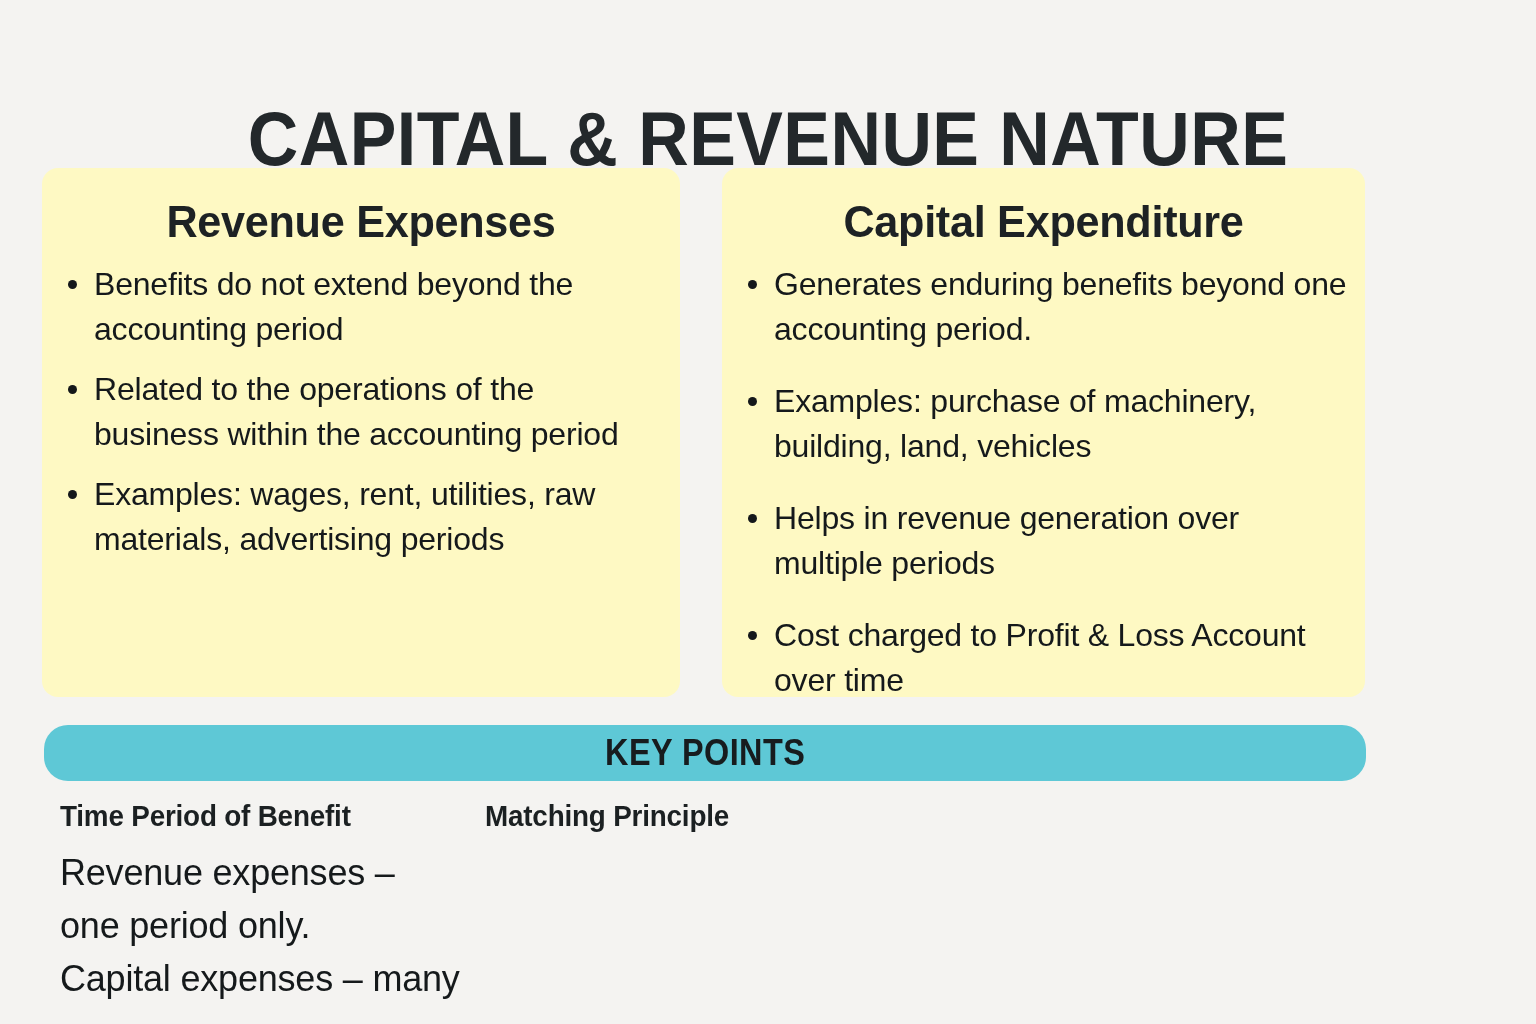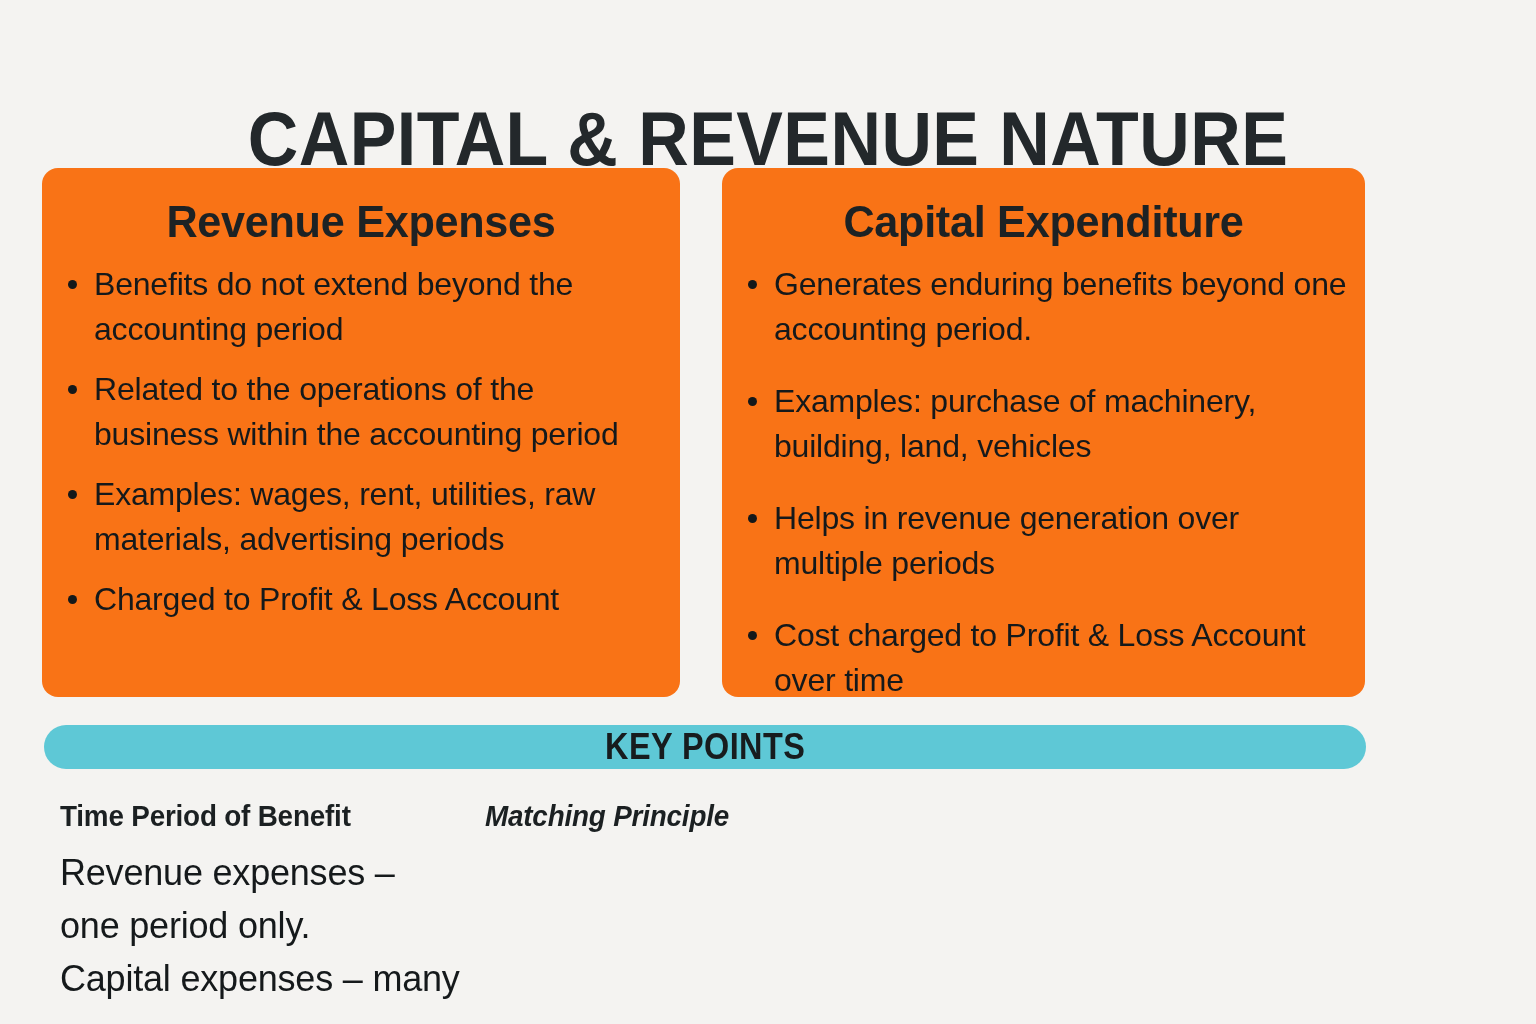--- a/index.html
+++ b/index.html
@@ -36,21 +36,21 @@
     color: #23282b;
     transform: scaleX(0.92);
     transform-origin: center top;
     line-height: 1.05;
     white-space: nowrap;
   }
 
   
   .panel {
     position: absolute;
-    background: #f97316;
+    background: #fef9c3;
     border-radius: 16px;
     box-sizing: border-box;
     padding: 0;
   }
   #panel-revenue {
     left: 42px;
     top: 168px;
     width: 638px;
     height: 529px;
   }
@@ -95,21 +95,21 @@
   #panel-capital .bullet-item {
     margin-bottom: 26px;
   }
 
   
   #key-points-banner {
     position: absolute;
     left: 44px;
     top: 725px;
     width: 1322px;
-    height: 44px;
+    height: 56px;
     background: #5ec8d6;
     border-radius: 24px;
     display: flex;
     align-items: center;
     justify-content: center;
   }
   #key-points-label {
     font-family: "Liberation Sans Narrow", "Liberation Sans", sans-serif;
     font-size: 36px;
     font-weight: bold;
@@ -124,21 +124,21 @@
     left: 0;
     top: 800px;
     width: 1536px;
     height: 200px;
   }
   .key-col {
     position: absolute;
     top: 0;
   }
   #key-col-0 { left: 60px;  width: 420px; }
-  #key-col-1 { left: 485px; width: 375px; font-style: italic; }
+  #key-col-1 { left: 485px; width: 375px; }
   #key-col-2 { left: 875px; width: 520px; }
 
   .key-col-title {
     font-size: 29px;
     font-weight: bold;
     color: #1b2022;
     letter-spacing: -0.2px;
     margin-bottom: 14px;
     transform: scaleX(0.96);
     transform-origin: left center;
@@ -158,21 +158,20 @@
 <div id="canvas">
 
   <h1 id="page-title">CAPITAL &amp; REVENUE NATURE</h1>
 
   <div class="panel" id="panel-revenue">
     <div class="panel-title">Revenue Expenses</div>
     <ul class="bullet-list">
       <li class="bullet-item">Benefits do not extend beyond the accounting period</li>
       <li class="bullet-item">Related to the operations of the business within the accounting period</li>
       <li class="bullet-item">Examples: wages, rent, utilities, raw materials, advertising periods</li>
-      <li class="bullet-item">Charged to Profit &amp; Loss Account</li>
     </ul>
   </div>
 
   <div class="panel" id="panel-capital">
     <div class="panel-title">Capital Expenditure</div>
     <ul class="bullet-list">
       <li class="bullet-item">Generates enduring benefits beyond one accounting period.</li>
       <li class="bullet-item">Examples: purchase of machinery, building, land, vehicles</li>
       <li class="bullet-item">Helps in revenue generation over multiple periods</li>
       <li class="bullet-item">Cost charged to Profit &amp; Loss Account over time</li>

